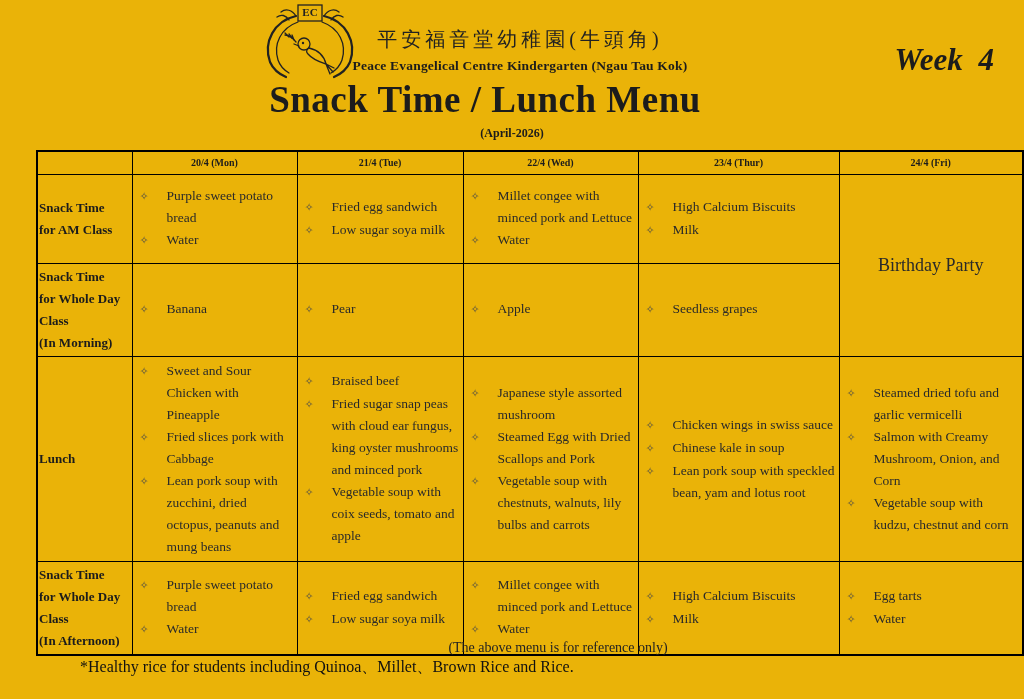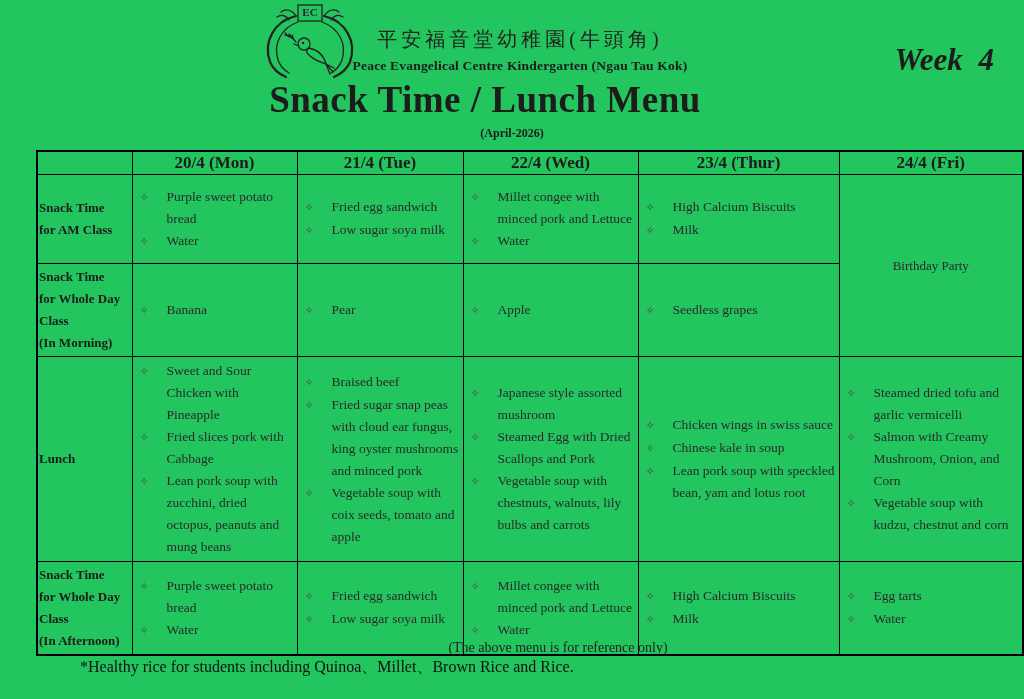--- a/index.html
+++ b/index.html
@@ -4,52 +4,52 @@
 <style>
   * { margin:0; padding:0; box-sizing:border-box; }
   html,body { background:#fff; }
   body {
     width:1024px; height:699px;
     font-family:"Liberation Serif", serif;
     color:#1c1c1c;
     position:relative;
     overflow:hidden;
   }
-  .page { position:relative; width:1024px; height:699px; background:#22c55e; }
+  .page { position:relative; width:1024px; height:699px; background:#eab308; }
 
   
   .header { position:absolute; top:0; left:0; width:1024px; height:150px; }
   .logo { position:absolute; left:256px; top:4px; width:110px; height:80px; }
   .school-block { position:absolute; left:0; top:26px; width:1040px; text-align:center; }
   .school-zh { font-size:20px; letter-spacing:4px; color:#222; }
   .school-en { font-size:13.5px; font-weight:bold; margin-top:5px; letter-spacing:.2px; }
   .week { position:absolute; right:30px; top:42px; font-size:31px; font-weight:bold; word-spacing:8px;font-style:italic; }
   .title { position:absolute; top:78px; left:0; width:1024px; text-align:center;
            font-size:37px; font-weight:bold; letter-spacing:.5px; transform:translateX(-27px); }
   .subtitle { position:absolute; top:126px; left:0; width:1024px; text-align:center;
               font-size:12px; font-weight:bold; }
 
   
   table.menu { position:absolute; top:150px; left:36px; width:986px;
                border-collapse:collapse; border:2px solid #000; table-layout:fixed; }
   .menu th, .menu td { border:1px solid #000; vertical-align:middle; }
   .menu thead tr { height:23px; }
-  .menu thead th { font-size:17px; font-weight:bold; text-align:center; padding:1px 0; }
+  .menu thead th { font-size:10px; font-weight:bold; text-align:center; padding:1px 0; }
   .menu tbody tr:nth-child(1) { height:89px; }
   .menu tbody tr:nth-child(2) { height:88px; }
   .menu tbody tr:nth-child(3) { height:201px; }
   .menu tbody tr:nth-child(4) { height:87px; }
   .label-cell { font-weight:bold; font-size:13px; 
                 line-height:22px; padding:2px 1px;margin-top:24px; }
   .menu-cell { padding:3px 3px 3px 7px; }
   .item { display:flex; align-items:flex-start; line-height:22px; font-size:13.5px; color:#2a2a2a; }
   .bullet { flex:0 0 27px; font-family:"DejaVu Sans", sans-serif; font-size:11px;
             color:#4a4a4a; padding-top:1px; }
   .item-text { flex:1 1 auto; }
-  .special-cell { font-size:13px; text-align:center; color:#2a2a2a; }
+  .special-cell { font-size:18px; text-align:center; color:#2a2a2a; }
 
   
   .ref-note { position:absolute; top:640px; left:0; width:1024px; text-align:center;
               font-size:14px; transform:translateX(46px); color:#222; }
   .rice-note { position:absolute; top:657px; left:80px; font-size:16px; color:#111; }
 
   svg .stroke { fill:none; stroke:#222; stroke-width:2.2; stroke-linecap:round; }
   svg .thin { fill:none; stroke:#222; stroke-width:1.3; stroke-linecap:round; }
 </style>
 </head>

